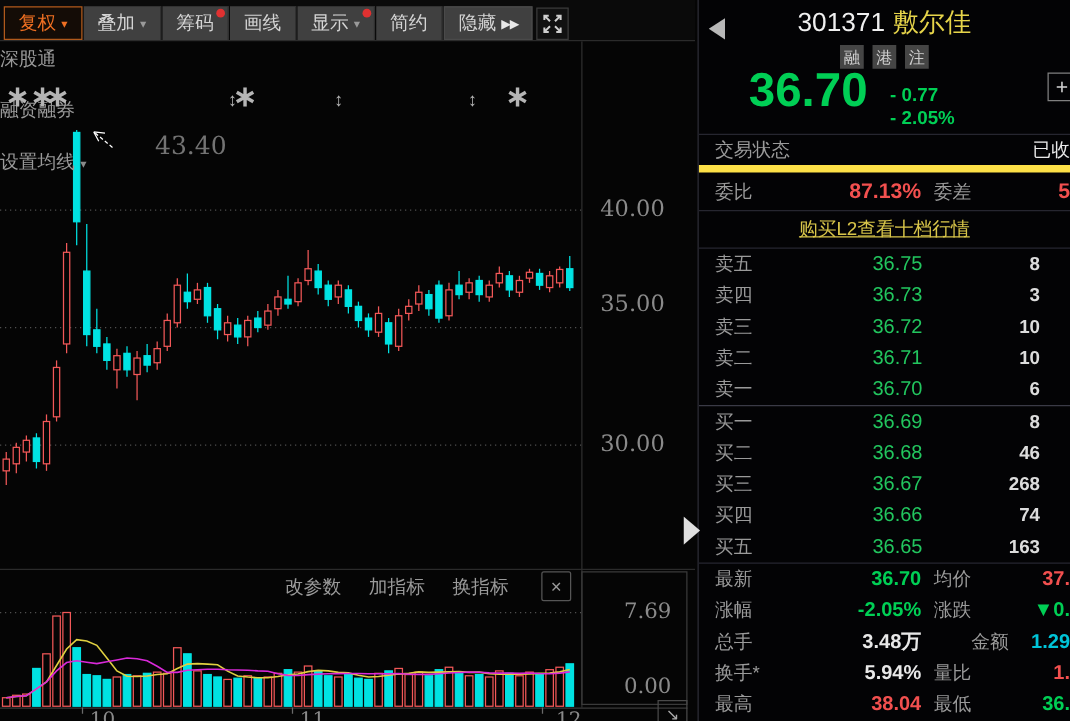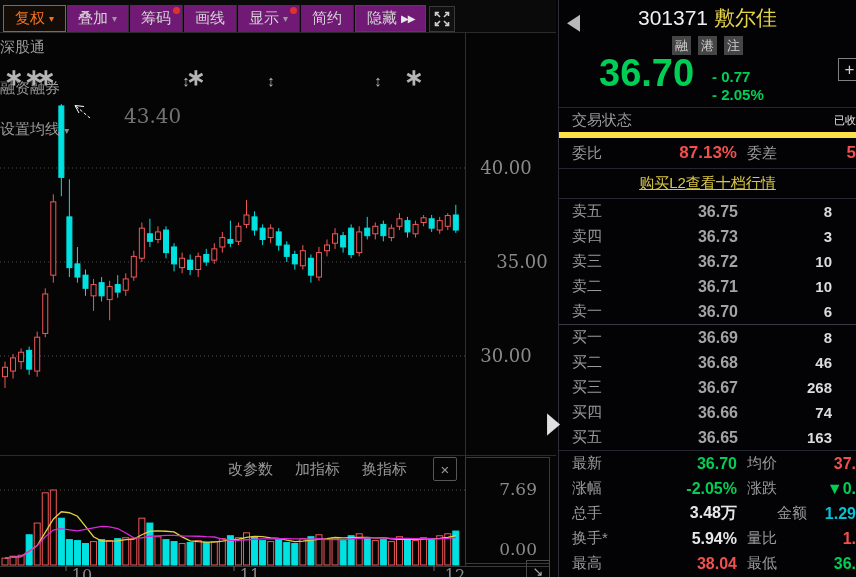--- a/index.html
+++ b/index.html
@@ -5,21 +5,21 @@
   * { margin:0; padding:0; box-sizing:border-box; }
   html,body { background:#000; }
   .app { position:relative; width:856px; height:577px; background:#050505; overflow:hidden;
          font-family:"Liberation Sans", sans-serif; }
 
   
   .toolbar { position:absolute; left:0; top:0; width:556px; height:33px; background:#0a0a0a;
              border-bottom:1px solid #2b2b2b; display:flex; align-items:flex-end; padding-left:3px; }
   .tbtn { position:relative; height:27px; display:flex; align-items:center; gap:4px;
           padding:0 11px; margin-right:1px; color:#d4d4d4; font-size:15px; cursor:pointer;
-          border-right:1px solid #303030; background:#701a75; }
+          border-right:1px solid #303030; background:#404040; }
   .tbtn .arrow { font-size:10px; color:#9a9a9a; }
   .tbtn.active { border:1px solid #b05a1c; color:#f07022; background:#140c06; }
   .tbtn.active .arrow { color:#f07022; }
   .tbtn.boxed { border:1px solid #4a4a4a; }
   .tbtn .dot { position:absolute; top:2px; right:2px; width:7px; height:7px; border-radius:50%;
                background:#e03131; }
   .tbtn .chevrons { font-size:10px; color:#e8e8e8; letter-spacing:-1px; }
   .fsbtn { width:26px; height:26px; border:1px solid #3a3a3a; background:#111; margin-left:2px;
            display:flex; align-items:center; justify-content:center; cursor:pointer; }
 
@@ -72,21 +72,21 @@
   .qrow-status { height:30px; display:flex; align-items:center; justify-content:space-between;
                  padding-left:13px; border-bottom:6px solid #fde047; font-size:15px; }
   .qrow-weibi { height:31px; display:grid; grid-template-columns:62px 103px 70px 1fr;
                 align-items:center; padding-left:13px; border-bottom:1px solid #262630; }
   .qlabel { color:#9a9a9a; font-size:15px; }
   .qlink { height:30px; display:flex; align-items:center; justify-content:center;
            border-bottom:1px solid #262630; }
   .qlink span { color:#d9c64a; font-size:15px; text-decoration:underline; cursor:pointer; }
   .bookrow { height:25px; display:grid; grid-template-columns:48px 118px 1fr; align-items:center;
              padding:0 24px 0 13px; cursor:pointer; }
-  .bookrow .bp { text-align:right; font-size:16px; font-weight:bold; color:#a3a3a3; }
+  .bookrow .bp { text-align:right; font-size:16px; font-weight:normal; color:#22c55e; }
   .bookrow .bv { text-align:right; font-size:15px; font-weight:bold; color:#dcdcdc; }
   .bookdiv { border-top:1px solid #3a3a46; }
   .statwrap { border-top:1px solid #262630; }
   .statrow { height:25px; display:grid; grid-template-columns:62px 103px 70px 1fr;
              align-items:center; padding-left:13px; }
   .statrow .sv { text-align:right; font-size:16px; font-weight:bold; }
   .c-green { color:#00cf55; } .c-red { color:#f2504f; } .c-white { color:#e8e8e8; }
   .c-cyan { color:#00c4d8; }
 </style>
 </head>
@@ -346,21 +346,21 @@
         <span class="marker ast" style="left: 46px;">∗</span>
         <span class="marker arr" style="left: 186px;">↕</span>
         <span class="marker ast" style="left: 196px;">∗</span>
         <span class="marker arr" style="left: 271px;">↕</span>
         <span class="marker arr" style="left: 378px;">↕</span>
         <span class="marker ast" style="left: 414px;">∗</span>
       </div>
     <div class="anno">43.40</div>
     <div id="ylabels">
         <div class="ylab" style="top: 124px;">40.00</div>
-        <div class="ylab" style="top: 218px; margin-left: 16px;">35.00</div>
+        <div class="ylab" style="top: 200px;">35.00</div>
         <div class="ylab" style="top: 312px;">30.00</div>
         <div class="vlab" style="top: 446px;">7.69</div>
         <div class="vlab" style="top: 506px;">0.00</div>
       </div>
     <div id="xlabels">
         <div class="xlab" style="left: 82px;">10</div>
         <div class="xlab" style="left: 250px;">11</div>
         <div class="xlab" style="left: 455px;">12</div>
       </div>
     <div class="subhdr">
@@ -390,21 +390,21 @@
         <span class="chg c-green">
           <span>- 0.77</span><br>
           <span>- 2.05%</span>
         </span>
       </div>
       <div class="plusbox">+</div>
     </div>
 
     <div class="qrow-status">
       <span class="qlabel">交易状态</span>
-      <span class="c-white" style="font-size:11px;">已收</span>
+      <span class="c-white" style="font-size:15px;">已收</span>
     </div>
 
     <div class="qrow-weibi">
       <span class="qlabel">委比</span>
       <span class="sv c-red" style="text-align:right;font-size:17px;font-weight:bold;">87.13%</span>
       <span class="qlabel" style="padding-left:10px;">委差</span>
       <span class="sv c-red" style="text-align:right;font-size:17px;font-weight:bold;">5</span>
     </div>
 
     <div class="qlink">

